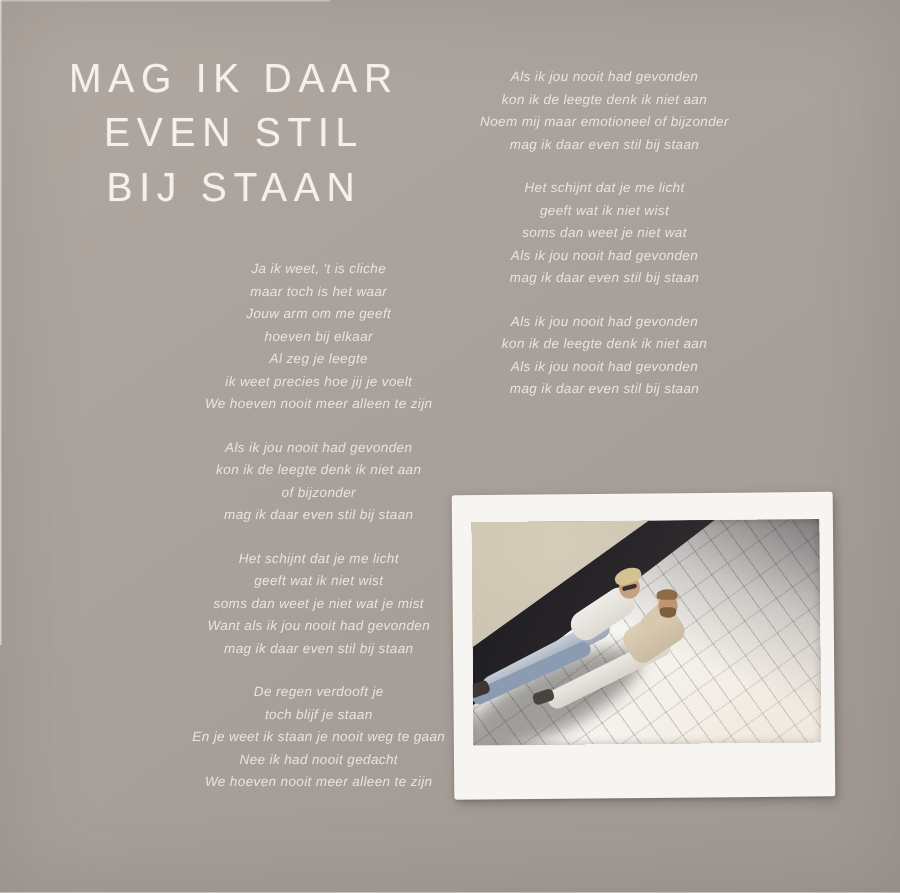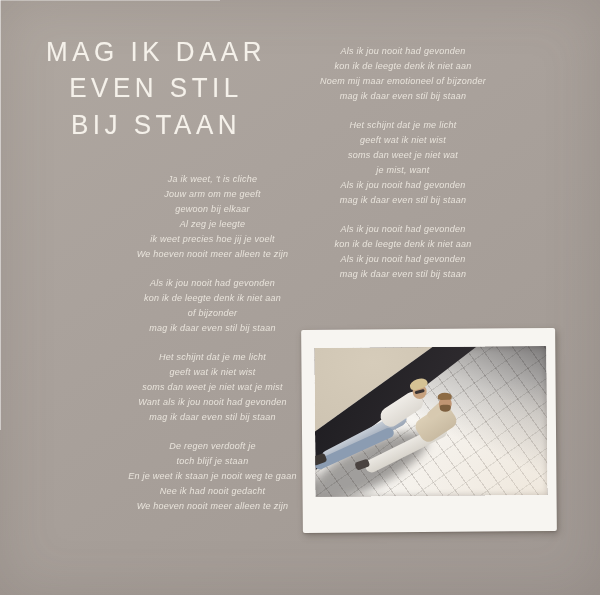--- a/index.html
+++ b/index.html
@@ -84,22 +84,23 @@
 
   <div class="title">
       <div class="line">MAG IK DAAR</div>
       <div class="line">EVEN STIL</div>
       <div class="line">BIJ STAAN</div>
     </div>
 
   <div class="col col1">
       <div class="verse">
         <div class="line">Ja ik weet, 't is cliche</div>
+        <div class="line">maar toch is het waar</div>
         <div class="line">Jouw arm om me geeft</div>
-        <div class="line">gewoon bij elkaar</div>
+        <div class="line">hoeven bij elkaar</div>
         <div class="line">Al zeg je leegte</div>
         <div class="line">ik weet precies hoe jij je voelt</div>
         <div class="line">We hoeven nooit meer alleen te zijn</div>
       </div>
       <div class="verse">
         <div class="line">Als ik jou nooit had gevonden</div>
         <div class="line">kon ik de leegte denk ik niet aan</div>
         <div class="line">of bijzonder</div>
         <div class="line">mag ik daar even stil bij staan</div>
       </div>
@@ -122,21 +123,20 @@
       <div class="verse">
         <div class="line">Als ik jou nooit had gevonden</div>
         <div class="line">kon ik de leegte denk ik niet aan</div>
         <div class="line">Noem mij maar emotioneel of bijzonder</div>
         <div class="line">mag ik daar even stil bij staan</div>
       </div>
       <div class="verse">
         <div class="line">Het schijnt dat je me licht</div>
         <div class="line">geeft wat ik niet wist</div>
         <div class="line">soms dan weet je niet wat</div>
-        <div class="line">je mist, want</div>
         <div class="line">Als ik jou nooit had gevonden</div>
         <div class="line">mag ik daar even stil bij staan</div>
       </div>
       <div class="verse">
         <div class="line">Als ik jou nooit had gevonden</div>
         <div class="line">kon ik de leegte denk ik niet aan</div>
         <div class="line">Als ik jou nooit had gevonden</div>
         <div class="line">mag ik daar even stil bij staan</div>
       </div>
     </div>

